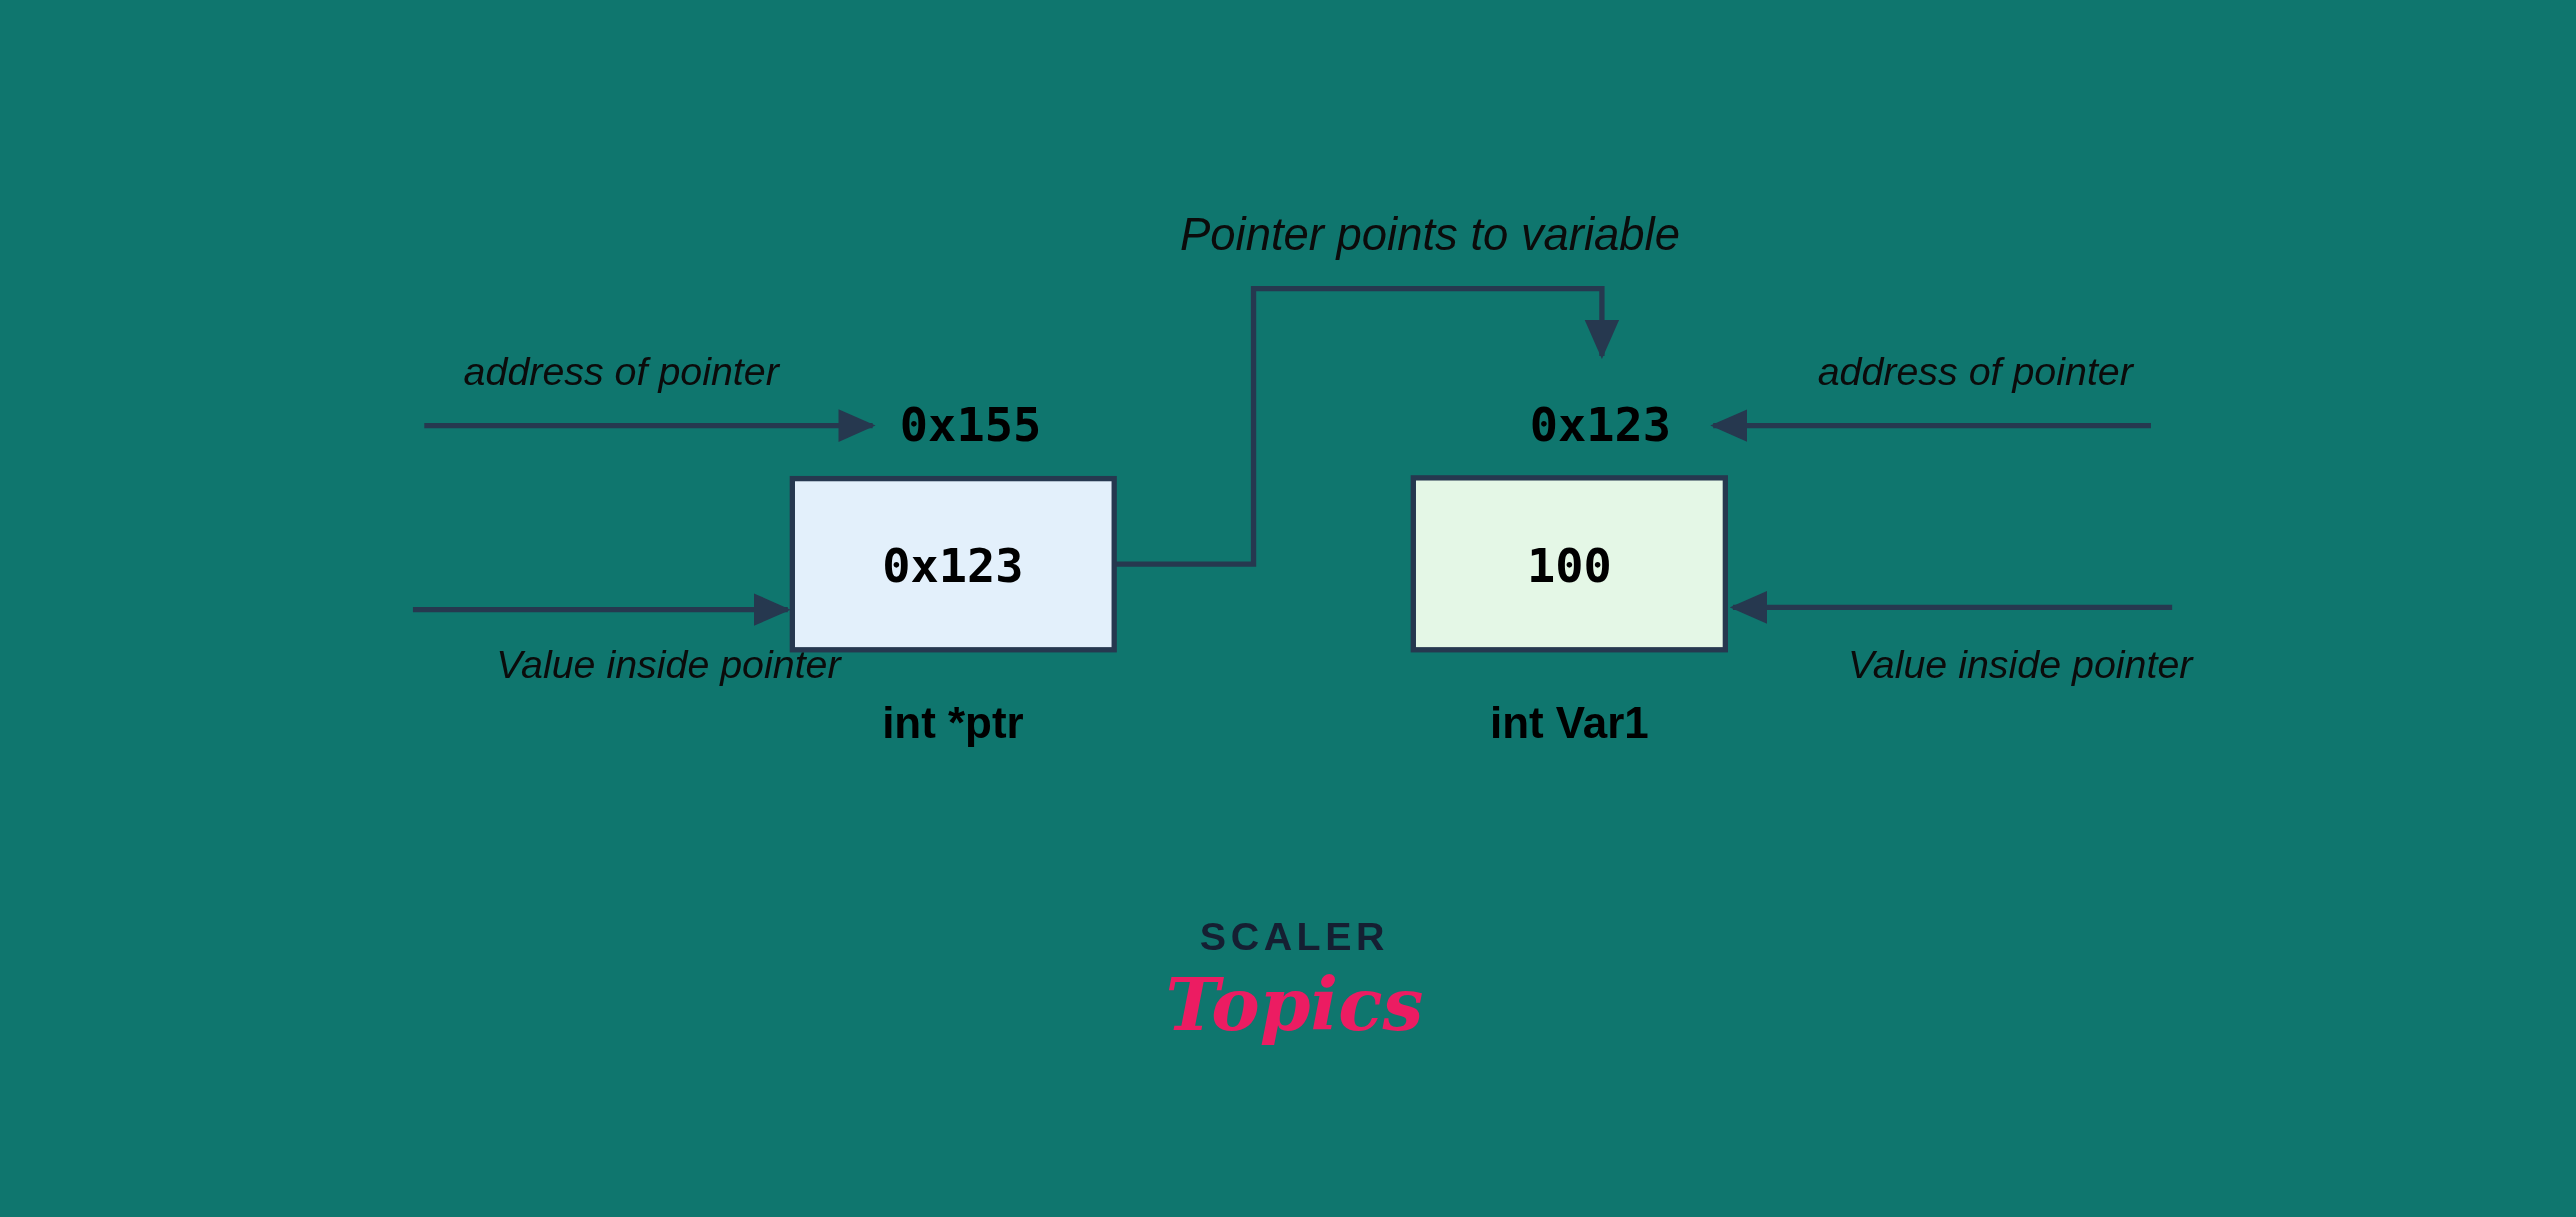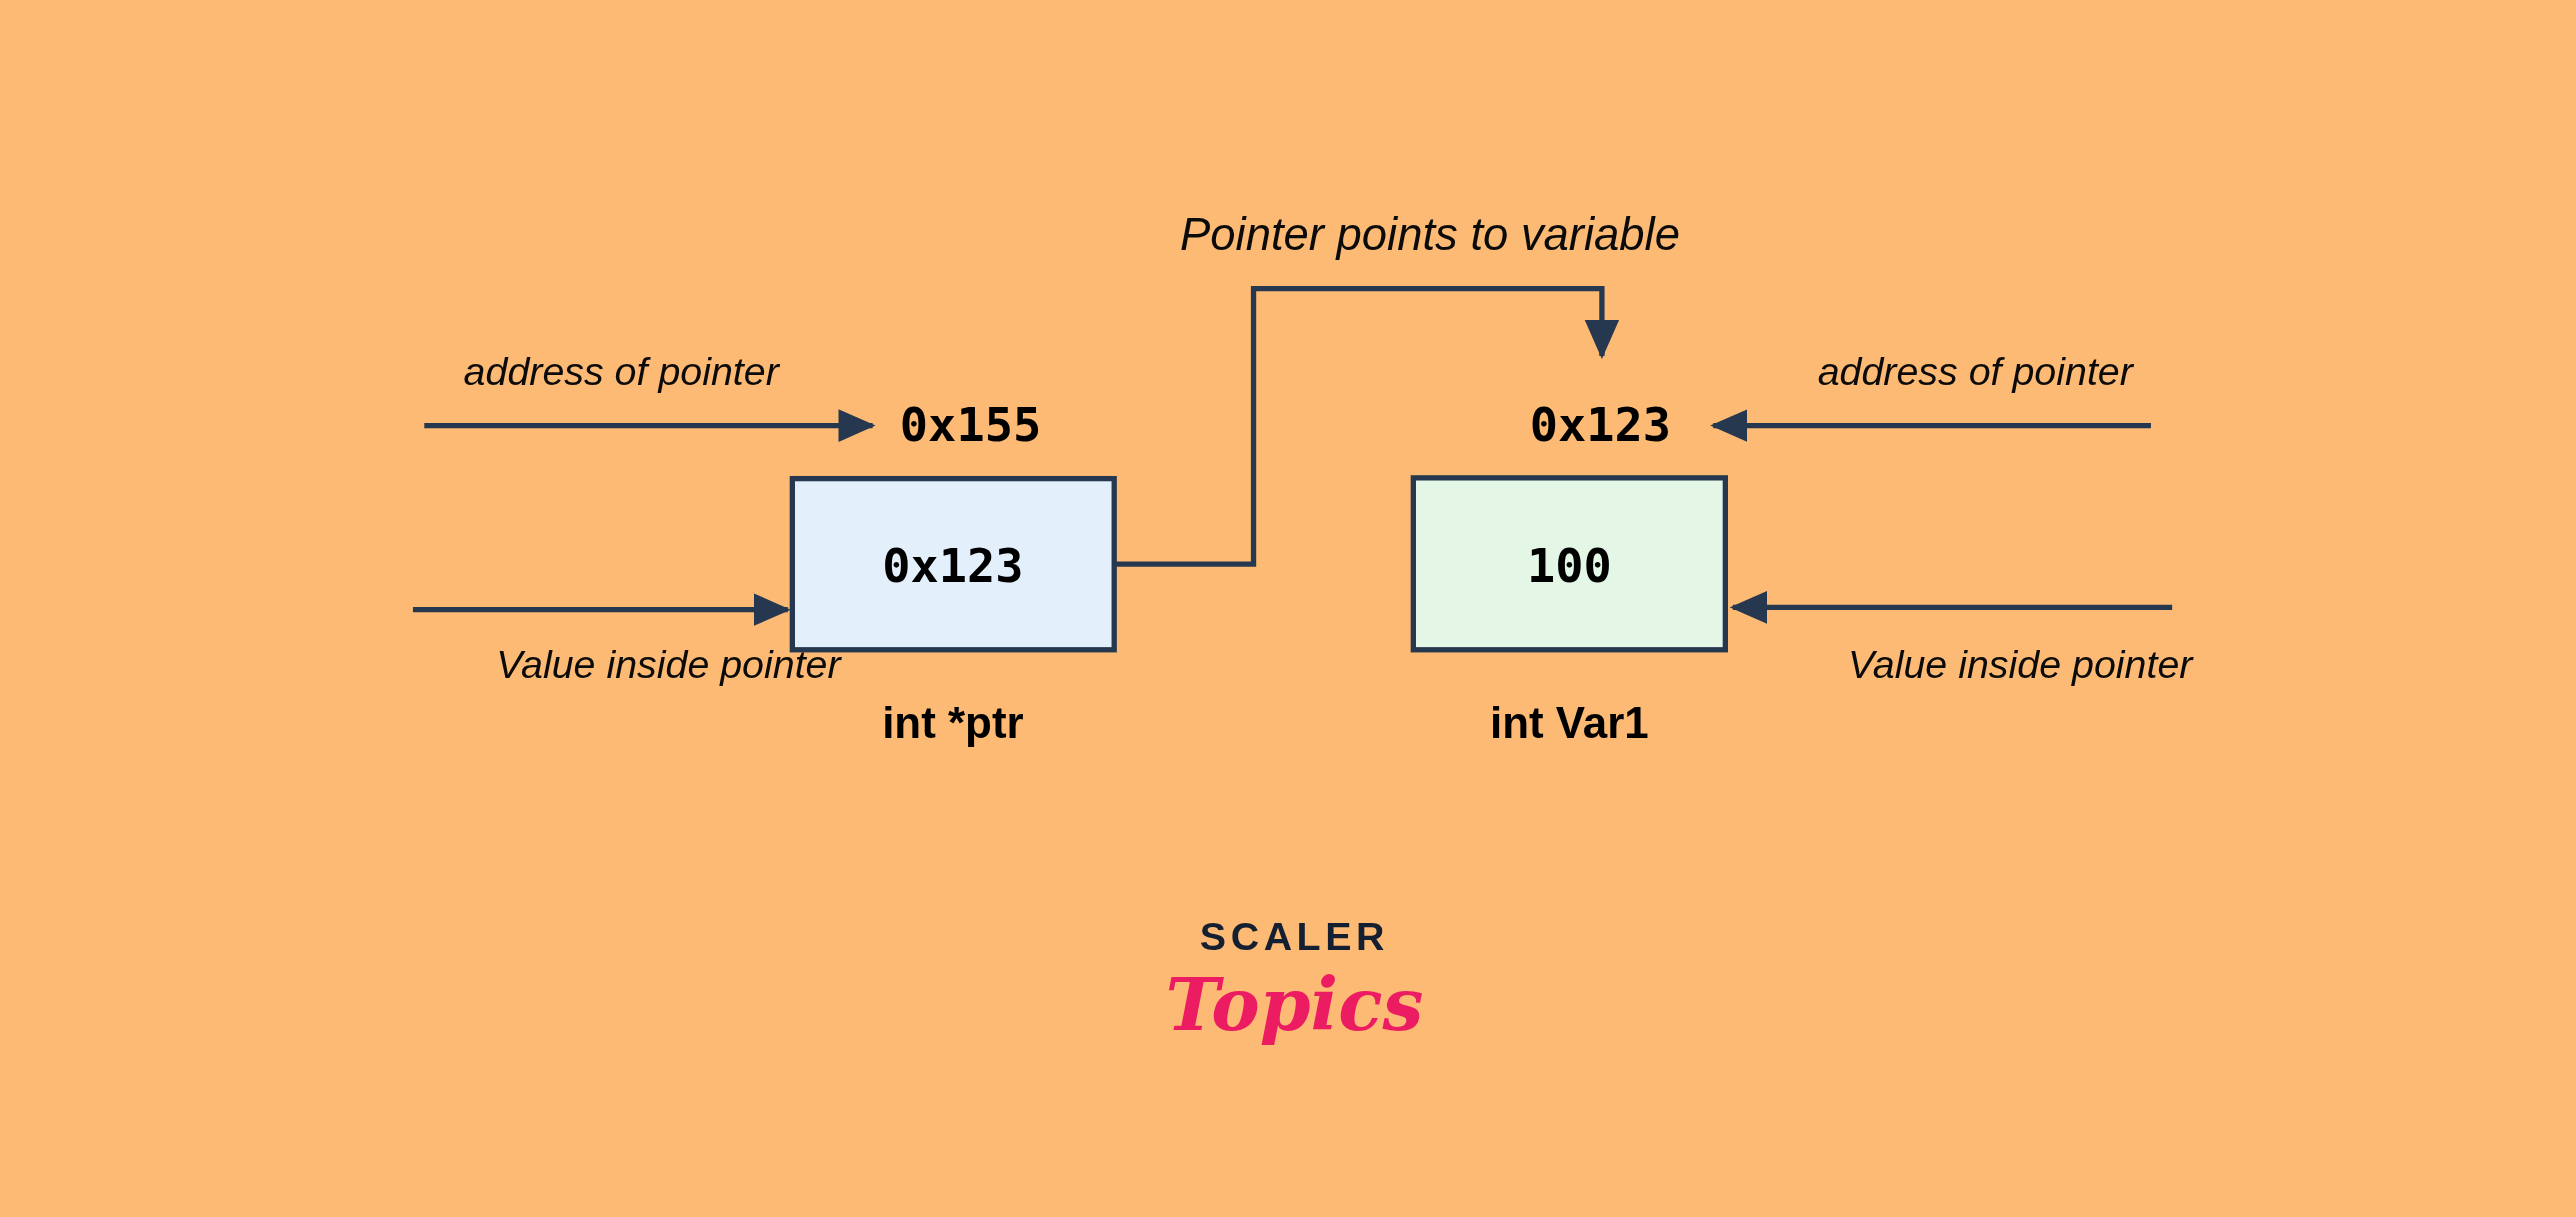--- a/index.html
+++ b/index.html
@@ -11,21 +11,21 @@
   body {
     width: 2576px;
     height: 1217px;
     overflow: hidden;
     font-family: "Liberation Sans", "DejaVu Sans", sans-serif;
   }
   #diagram-root {
     position: relative;
     width: 2576px;
     height: 1217px;
-    background: #fdba74;
+    background: #0f766e;
   }
   svg.canvas {
     position: absolute;
     top: 0;
     left: 0;
     width: 2576px;
     height: 1217px;
     display: block;
   }
   

